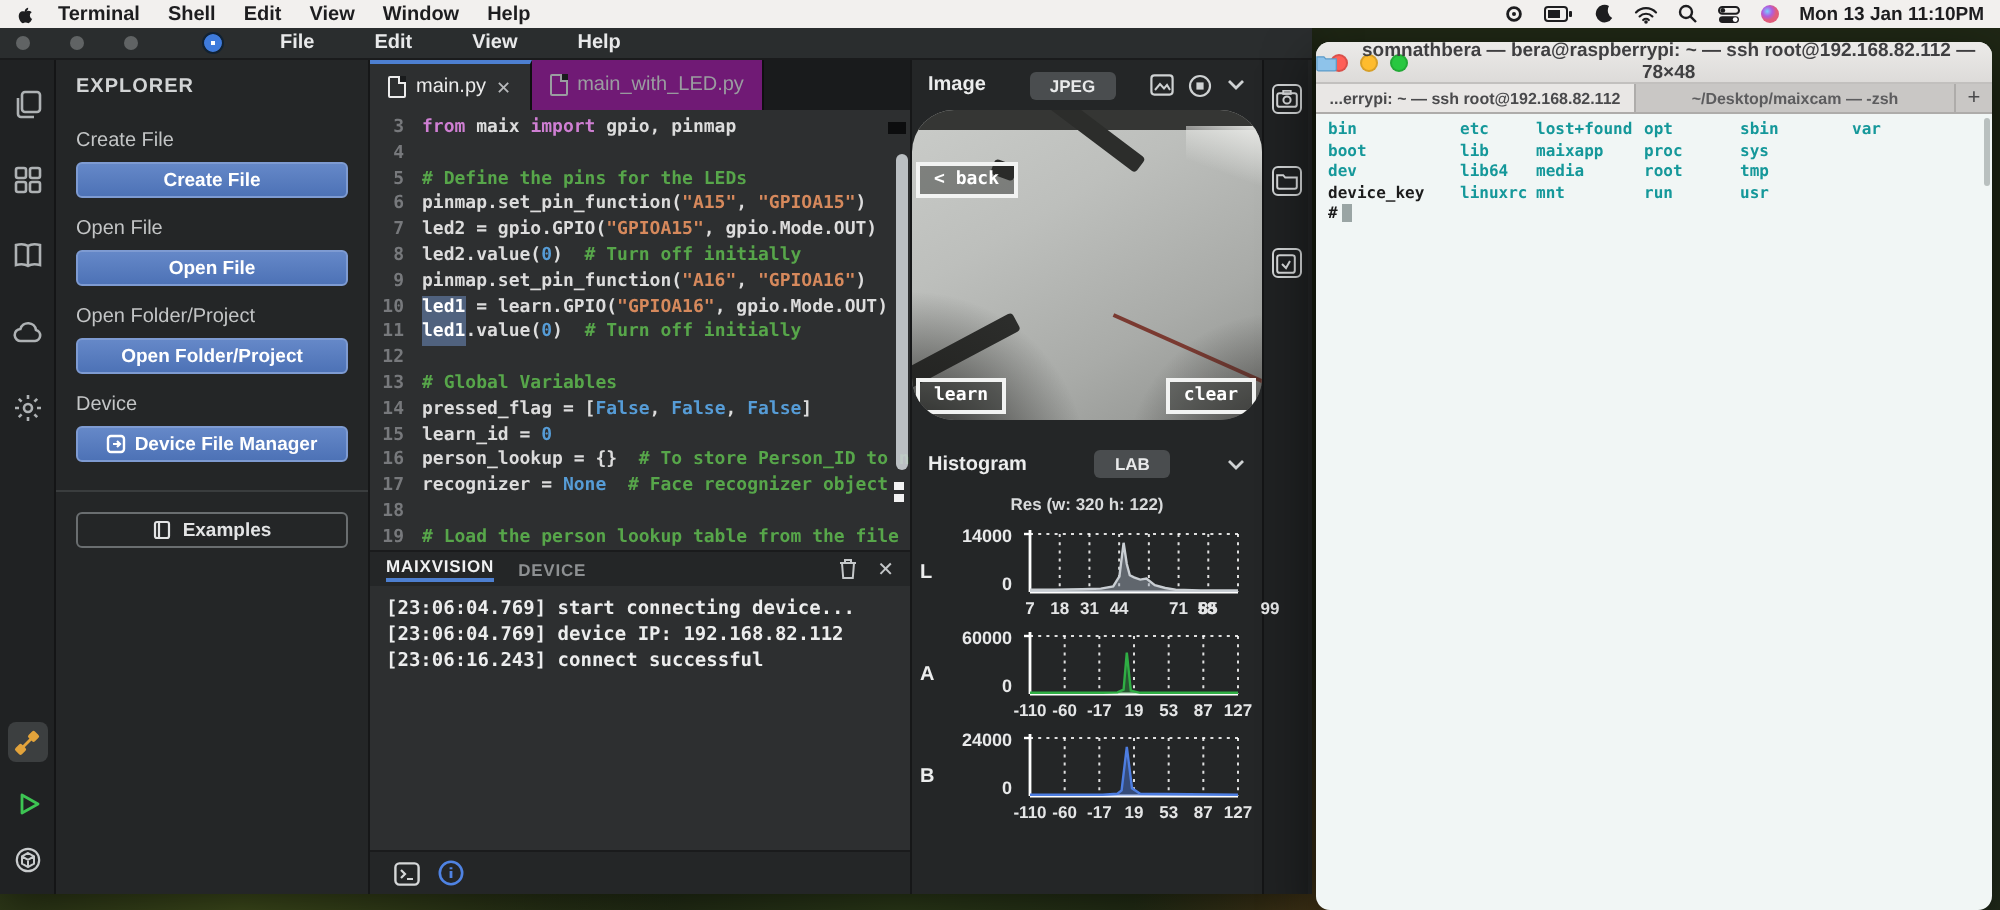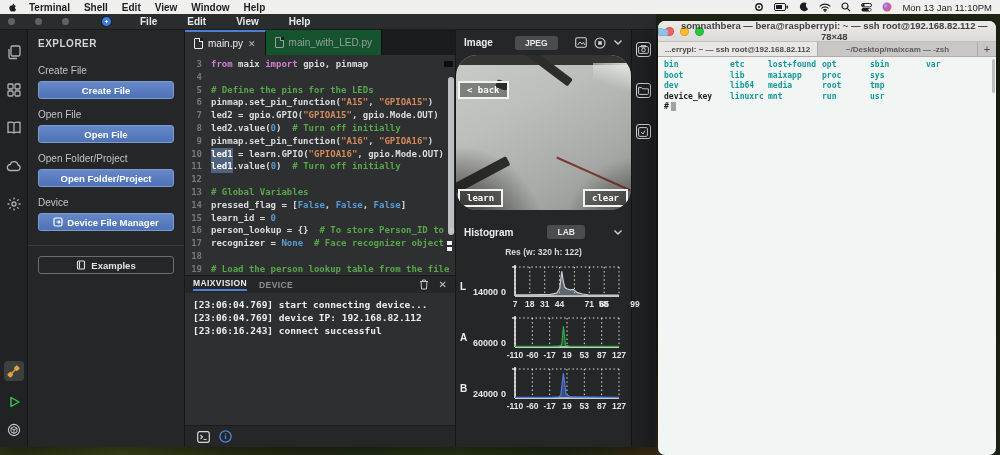--- a/index.html
+++ b/index.html
@@ -17,21 +17,21 @@
   svg { display:block; }
 
   
   .menubar { position:absolute; left:0; top:0; width:1000px; height:14px;
     background:#f2f0ee; display:flex; align-items:center; padding:0 8px;
     font-size:10px; font-weight:700; color:#1d1d1f; z-index:50; }
   .menubar .app-name { font-weight:800; }
   .menubar .mitem { margin-right:14px; font-weight:600; }
   .menubar .spacer { flex:1; }
   .menubar .status { display:flex; align-items:center; gap:10px; }
-  .menubar .clock { font-weight:400; font-size:9.5px; }
+  .menubar .clock { font-weight:700; font-size:9.5px; }
   .apple-logo { width:9px; height:10px; margin-right:12px; }
 
   
   .ide { position:absolute; left:0; top:14px; width:656px; height:433px;
     background:#242627; box-shadow:0 8px 22px rgba(0,0,0,.55); color:#d6d8d9; }
   .ide-titlebar { height:16px; background:#2a2d2e; display:flex; align-items:center;
     padding:0 8px; border-bottom:1px solid #1a1b1c;gap:14px; }
   .tl { width:7px; height:7px; border-radius:50%; background:#606364; margin-right:6px; }
   .ide-logo { width:11px; height:11px; border-radius:50%; margin:0 14px 0 12px;
     background:radial-gradient(circle at 50% 50%, #fff 0 18%, #3f7bdc 19% 70%, #1c3f86 71%);
@@ -61,21 +61,21 @@
   .exp-examples { width:100%; height:18px; border:1px solid #6a6e70; border-radius:3px;
     background:transparent; color:#e3e4e5; font-weight:700; font-size:9.5px;
     display:flex; align-items:center; justify-content:center; gap:5px; cursor:pointer; }
 
   
   .editor-col { width:270px; display:flex; flex-direction:column; background:#2d2f30; position:relative; }
   .tabbar { height:25px; background:#191b1c; display:flex; }
   .tab { display:flex; align-items:center; gap:5px; padding:0 9px; font-size:10px;
     border-right:1px solid #0e0f10; cursor:pointer; }
   .tab.active { background:#2d2f30; color:#ececec; border-top:2px solid #4d7fd0; }
-  .tab.inactive { background:#14532d; color:#9a9da0; }
+  .tab.inactive { background:#701a75; color:#9a9da0; }
   .file-ic { width:9px; height:11px; border:1px solid currentColor; border-radius:1px; position:relative; }
   .file-ic:after { content:""; position:absolute; right:-1px; top:-1px; width:3px; height:3px;
     background:#191b1c; border-left:1px solid currentColor; border-bottom:1px solid currentColor; }
   .tab-close { font-size:9px; color:#b8babc; }
 
   .code { flex:0 0 220px; position:relative; overflow:hidden; padding-top:3px;
     font-family:"DejaVu Sans Mono", monospace; font-size:9px; font-weight:700; }
   .code-line { display:flex; height:12.8px; line-height:12.8px; white-space:pre; }
   .lnum { width:26px; flex:0 0 26px; text-align:right; color:#77797c; padding-right:9px; }
   .kw{color:#cf7fd3} .str{color:#d6895c} .cmt{color:#57a64a} .boolv{color:#569cd6}
@@ -116,21 +116,21 @@
                radial-gradient(circle at 105% 115%, rgba(40,38,36,.6) 0 10%, rgba(0,0,0,0) 30%); }
   .redline { position:absolute; background:#7a3a31; height:2px; }
   .cam-btn { position:absolute; border:2px solid #f2f3f2; background:rgba(40,42,40,.45);
     color:#fff; font-family:"DejaVu Sans Mono", monospace; font-size:9px; font-weight:700;
     padding:2px 7px; cursor:pointer; }
 
   .hist-head { height:24px; display:flex; align-items:center; padding:0 8px; gap:6px; margin-top:10px; }
   .res-line { text-align:center; font-size:8.5px; font-weight:700; color:#d8dadb; margin:3px 0 2px; }
   .hchart { display:flex; margin:4px 0 0 4px; }
   .hch-label { width:13px; font-size:10px; font-weight:700; color:#eceded; align-self:center; }
-  .hch-y { width:36px; display:flex; flex-direction:row; justify-content:space-between;
+  .hch-y { width:36px; display:flex; flex-direction:column; justify-content:space-between;
     align-items:flex-end; font-size:9px; font-weight:700; color:#e8e9ea; padding:0 3px 2px 0; height:36px; }
   .hch-plotwrap { position:relative; }
   .hch-ticks { position:relative; height:11px; font-size:8.5px; font-weight:700; color:#e4e5e6; }
   .hch-ticks span { position:absolute; transform:translateX(-50%); top:0; }
 
   
   .minibar { width:23px; background:#1f2122; border-left:1px solid #141516;
     display:flex; flex-direction:column; align-items:center; padding-top:12px; gap:26px; color:#d6d8d9; }
   .mini-ic { width:15px; height:15px; border:1px solid #cfd2d3; border-radius:3px;
     display:flex; align-items:center; justify-content:center; cursor:pointer; }

